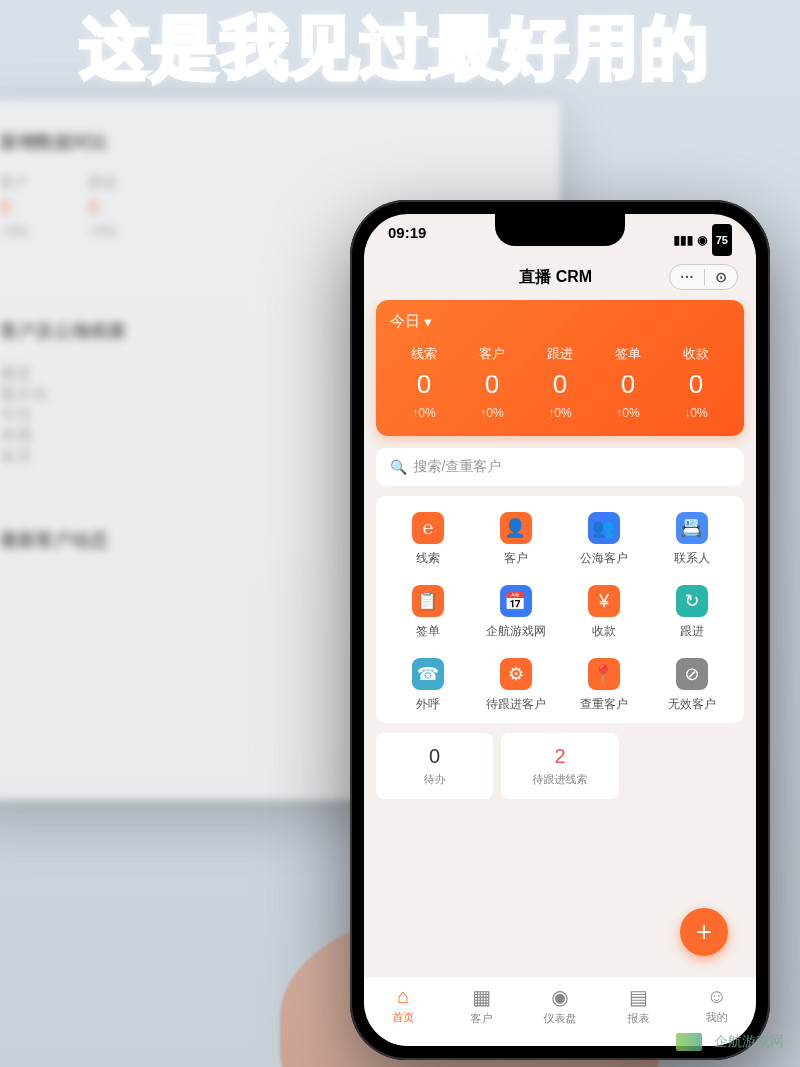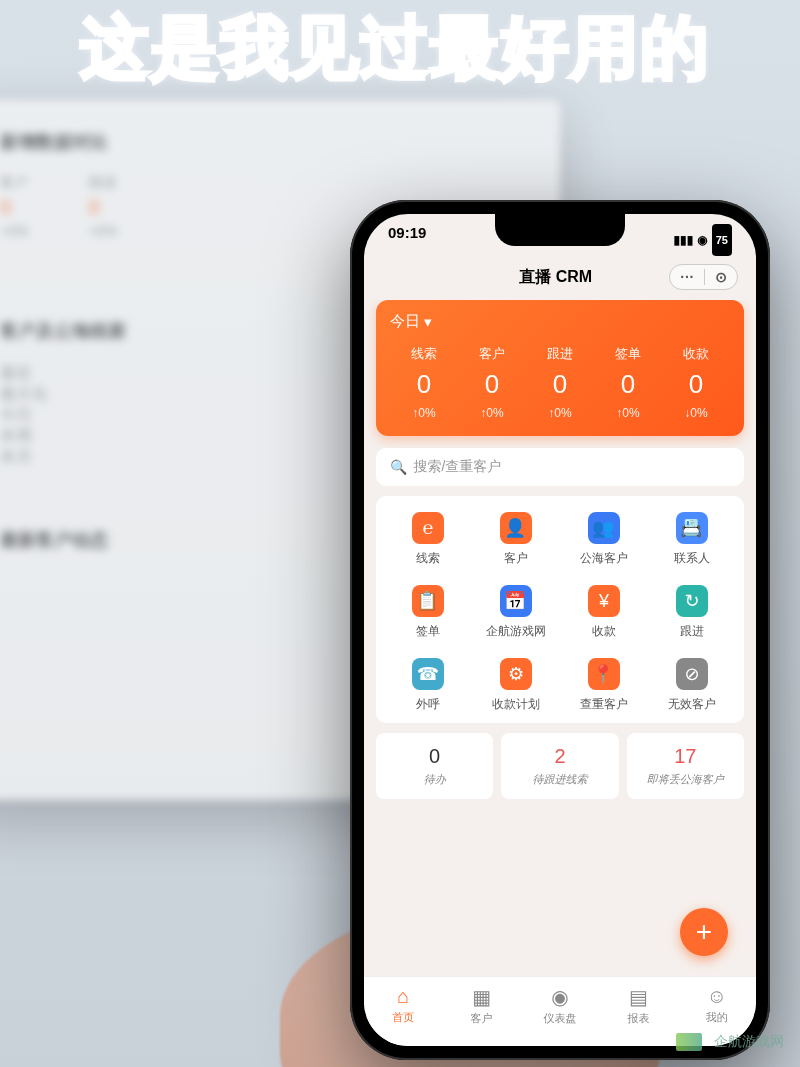--- a/index.html
+++ b/index.html
@@ -163,21 +163,21 @@
       gap: 8px;
       margin-top: 10px;
     }
     .summary-cell {
       background: #fff;
       border-radius: 8px;
       padding: 12px 8px;
       text-align: center;
     }
     .summary-num { font-size: 20px; font-weight: 500; margin-bottom: 4px; }
-    .summary-label { font-size: 11px; color: #888; white-space: nowrap; overflow: hidden; text-overflow: ellipsis; font-style: italic; }
+    .summary-label { font-size: 11px; color: #888; white-space: nowrap; overflow: hidden; text-overflow: ellipsis; }
     .c-dark { color: #333; }
     .c-red-t { color: #e55; }
 
     
     .fab {
       position: absolute;
       right: 28px;
       bottom: 90px;
       width: 48px; height: 48px;
       background: #ff6b2c;
@@ -365,21 +365,21 @@
             <div class="icon-cell">
               <div class="icon-box c-teal">↻</div>
               <div class="icon-label">跟进</div>
             </div>
             <div class="icon-cell">
               <div class="icon-box c-cyan">☎</div>
               <div class="icon-label">外呼</div>
             </div>
             <div class="icon-cell">
               <div class="icon-box c-orange">⚙</div>
-              <div class="icon-label">收款计划</div>
+              <div class="icon-label">待跟进客户</div>
             </div>
             <div class="icon-cell">
               <div class="icon-box c-orange">📍</div>
               <div class="icon-label">查重客户</div>
             </div>
             <div class="icon-cell">
               <div class="icon-box c-gray">⊘</div>
               <div class="icon-label">无效客户</div>
             </div>
           </div>
@@ -387,24 +387,20 @@
 
       <div class="summary-grid" id="summary-grid">
           <div class="summary-cell">
             <div class="summary-num c-dark">0</div>
             <div class="summary-label">待办</div>
           </div>
           <div class="summary-cell">
             <div class="summary-num c-red-t">2</div>
             <div class="summary-label">待跟进线索</div>
           </div>
-          <div class="summary-cell">
-            <div class="summary-num c-red-t">17</div>
-            <div class="summary-label">即将丢公海客户</div>
-          </div>
         </div>
 
     </div>
 
     <div class="fab">
       <span>+</span>
     </div>
 
     <div class="tab-bar" id="tab-bar">
         <div class="tab-item active"><span class="tab-icon">⌂</span><span>首页</span></div>

